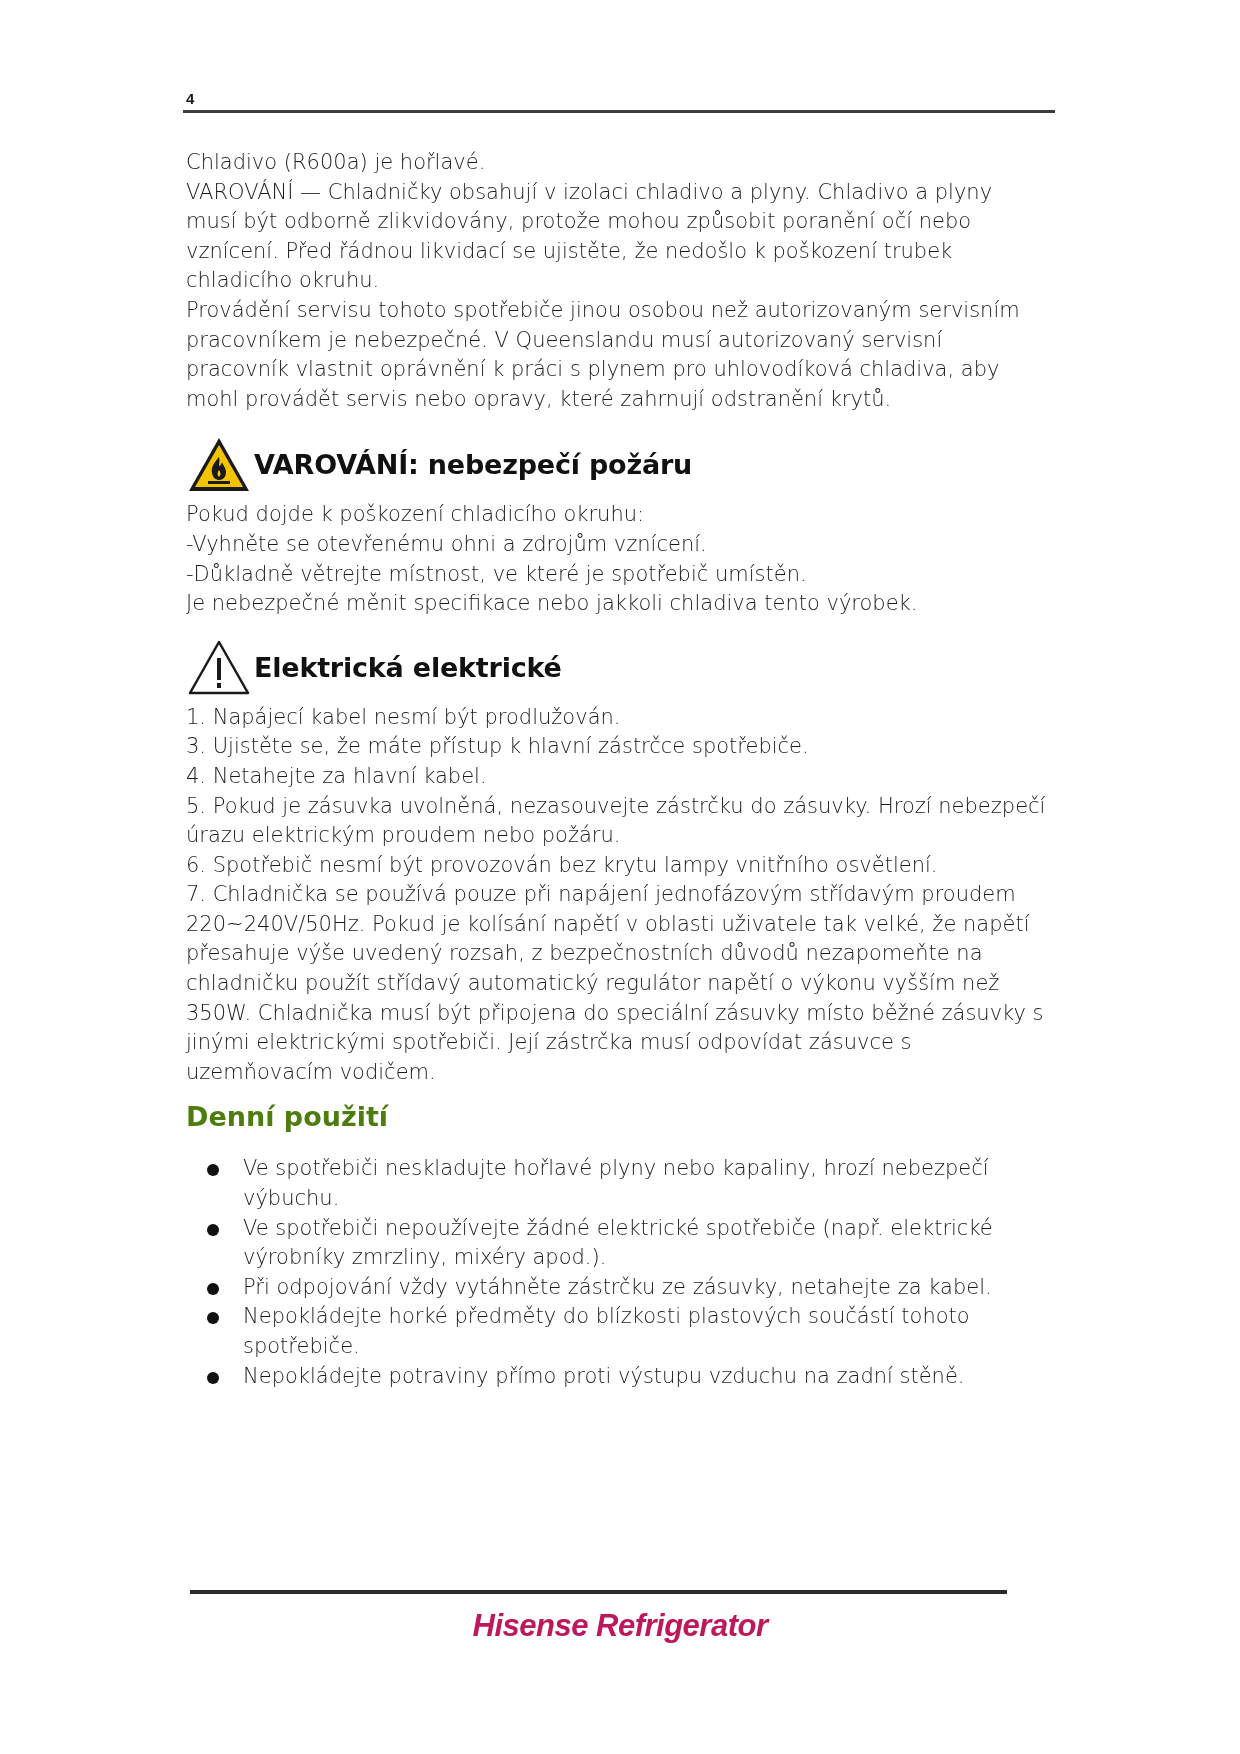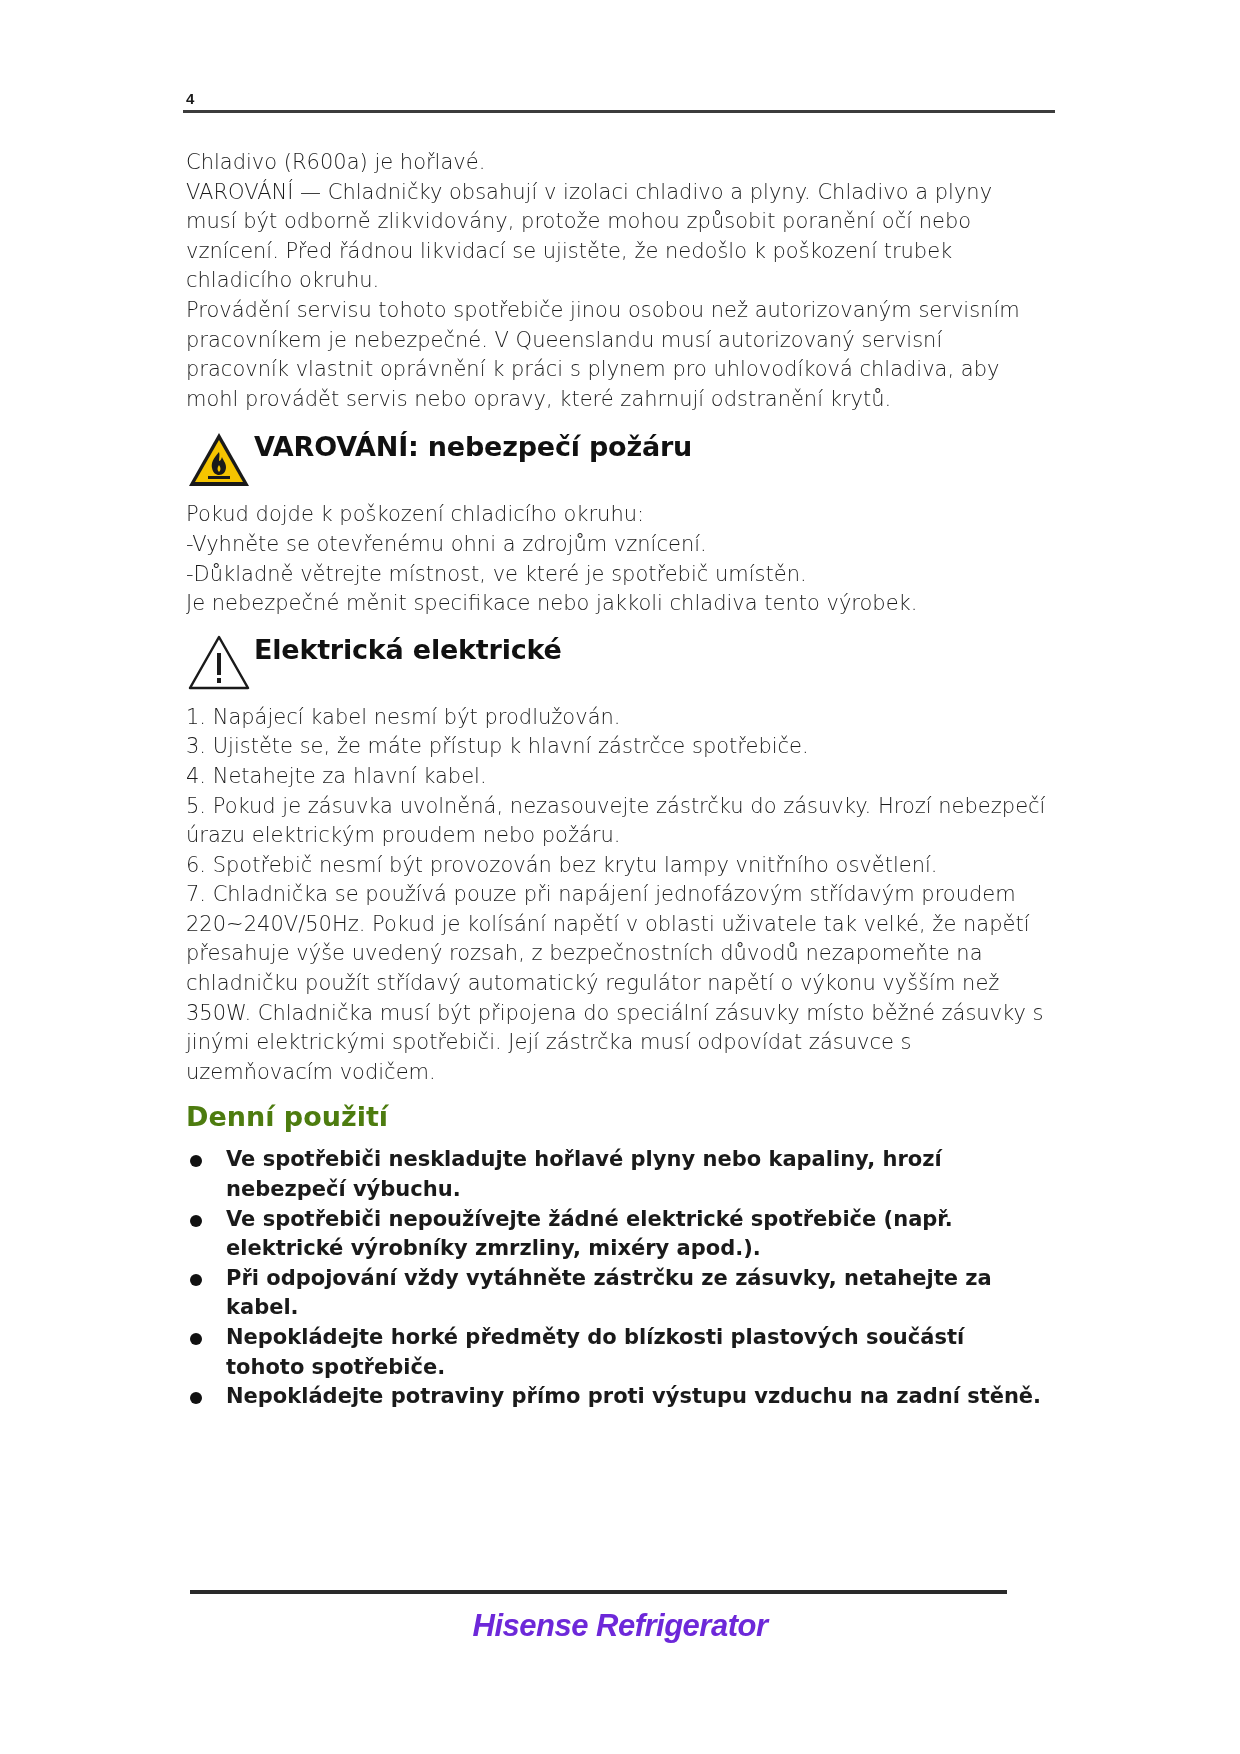--- a/index.html
+++ b/index.html
@@ -32,21 +32,21 @@
       left: 186px;
       top: 148px;
       width: 860px;
       font-size: 21px;
       line-height: 29.6px;
       font-weight: 300;
     }
     .content p { margin: 0; }
     .section-head {
       display: flex;
-      align-items: flex-start;
+      align-items: center;
       height: 70px;
       margin-top: 8px;
     }
     .section-head .icon { width: 66px; height: 60px; flex: 0 0 66px; }
     .section-head h2 {
       margin: 0 0 0 2px;
       font-size: 27px;
       font-weight: bold;
       line-height: 34px;
       letter-spacing: -0.2px;
@@ -55,21 +55,21 @@
     }
     .sec-fire { margin-top: 16px; }
     .sec-elec { margin-top: 14px; }
     .plain-head {
       margin: 10px 0 8px 0;
       font-size: 27px;
       font-weight: bold;
       line-height: 40px;
       color: #4d7c0f;
     }
-    ul.bullets { list-style: none; margin: 0; padding: 0; font-weight: bold; }
+    ul.bullets { list-style: none; margin: 17px; padding: 0; }
     ul.bullets li { position: relative; padding-left: 40px; }
     ul.bullets li .dot {
       position: absolute;
       left: 4px;
       top: 10px;
       width: 12px;
       height: 12px;
       border-radius: 50%;
       background: #111;
     }
@@ -85,21 +85,21 @@
       position: absolute;
       left: 0;
       width: 1240px;
       top: 1608px;
       text-align: center;
       font-family: "Liberation Sans", sans-serif;
       font-weight: bold;
       font-style: italic;
       font-size: 31px;
       letter-spacing: -0.5px;
-      color: #6d28d9;
+      color: #be185d;
     }
   </style>
 </head>
 <body>
 
 <div class="page-number">4</div>
 <div class="top-rule"></div>
 
 <div class="content">
 

